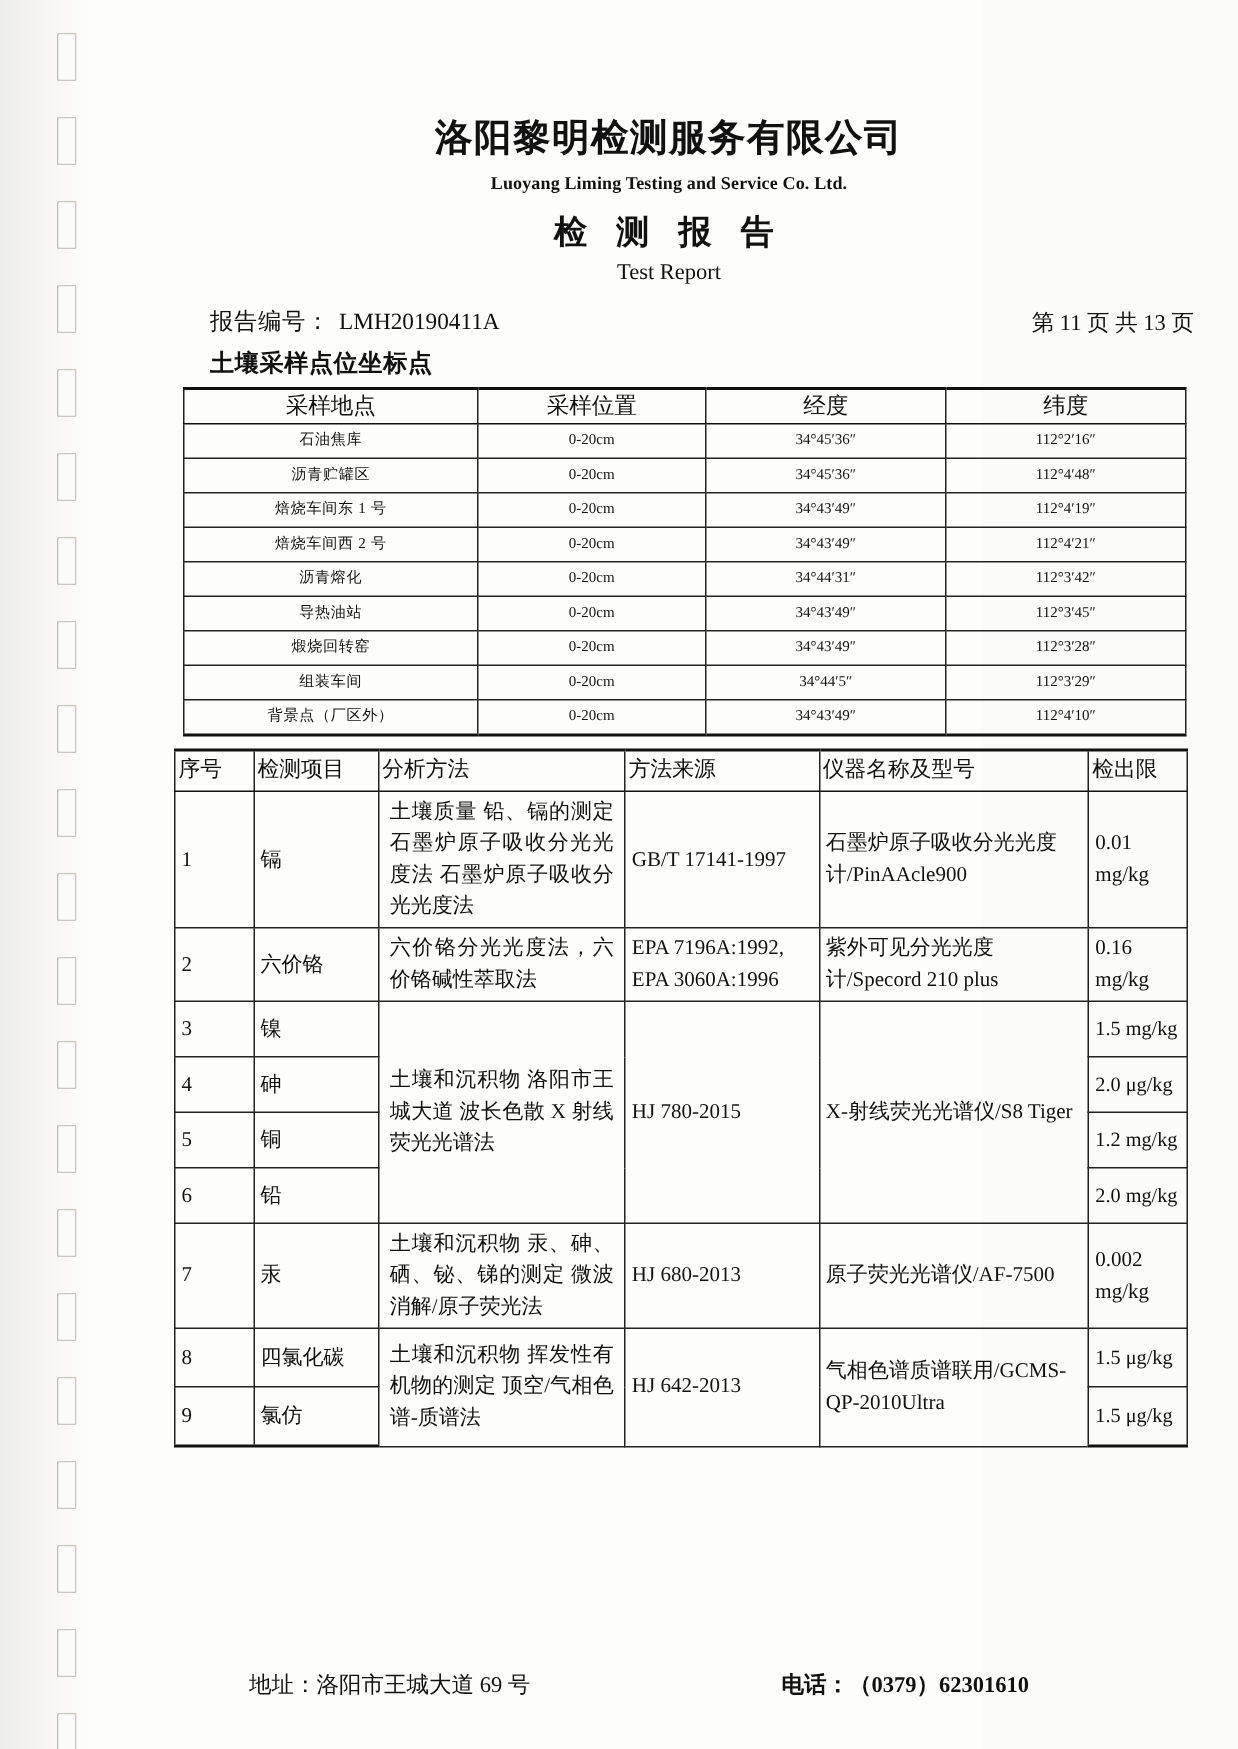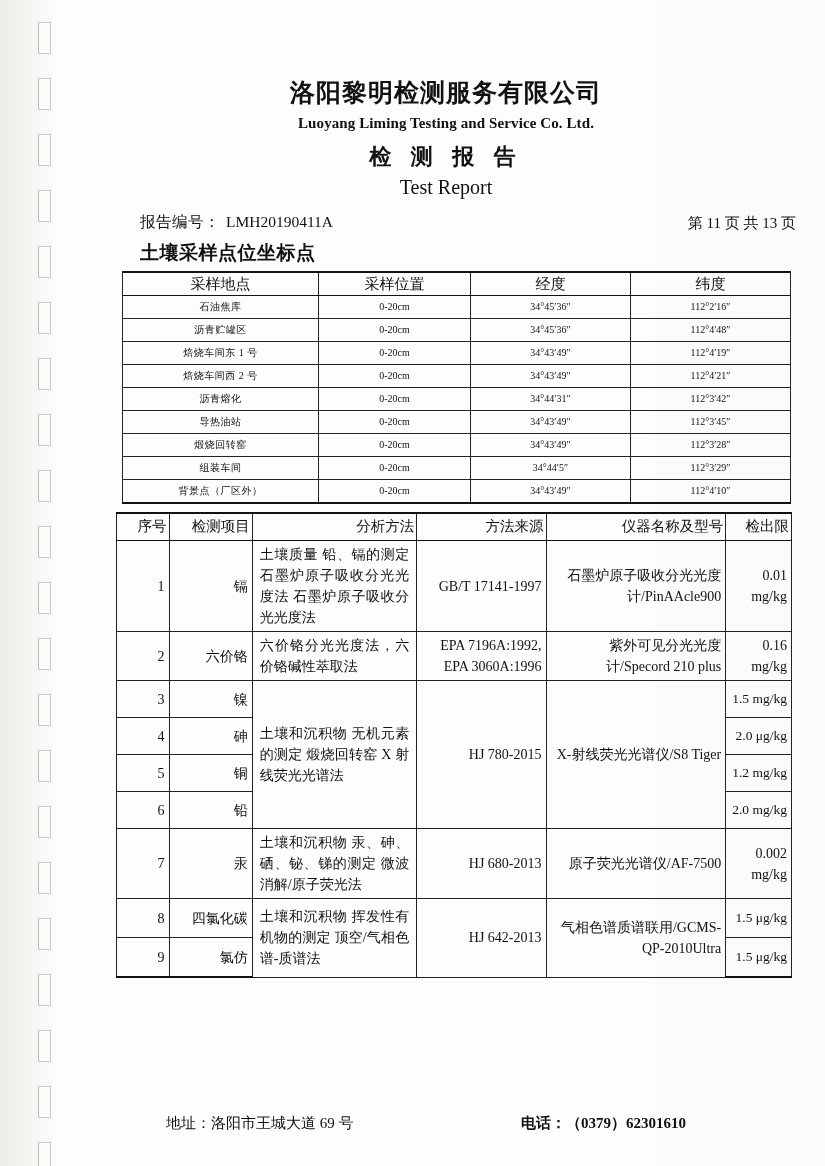--- a/index.html
+++ b/index.html
@@ -53,33 +53,33 @@
     text-align: center;
   }
   .title-cn {
     font-size: 25px;
     font-weight: bold;
     letter-spacing: 1px;
     margin-top: 78px;
     line-height: 1.2;
   }
   .title-en {
-    font-size: 15px;
+    font-size: 12px;
     font-weight: bold;
     margin-top: 7px;
     letter-spacing: 0.1px;
   }
   .title-cn2 {
     font-size: 22px;
     font-weight: bold;
     letter-spacing: 7px;
     margin-top: 10px;
   }
   .title-en2 {
-    font-size: 20px;
+    font-size: 15px;
     margin-top: 4px;
   }
   .meta-row {
     margin-top: 13px;
     position: relative;
     height: 22px;
     font-size: 15.5px;
   }
   .report-no {
     position: absolute;
@@ -93,21 +93,21 @@
     position: absolute;
     right: 0px;
     top: 2px;
     font-size: 15px;
     white-space: nowrap;
     text-align: right;
   }
   .sec-title {
     margin-top: 6px;
     margin-left: 44px;
-    font-size: 19px;
+    font-size: 16px;
     font-weight: bold;
     letter-spacing: 0.5px;
   }
   table {
     border-collapse: collapse;
     font-size: 14px;
   }
   
   .t1 {
     margin-top: 5px;
@@ -141,21 +141,21 @@
   }
   
   .t2 {
     margin-top: 8px;
     margin-left: 20px;
     width: 676px;
     table-layout: fixed;
   }
   .t2 th, .t2 td {
     border: 1px solid #222;
-    text-align: right;
+    text-align: left;
     vertical-align: middle;
     padding: 3px 4px;
     font-weight: normal;
     font-size: 14px;
     line-height: 1.5;
   }
   .t2 thead th {
     border-top: 2px solid #111;
     border-bottom: 1px solid #111;
     height: 24px;
@@ -334,21 +334,21 @@
           <td>2</td>
           <td>六价铬</td>
           <td class="just">六价铬分光光度法，六价铬碱性萃取法</td>
           <td>EPA 7196A:1992, EPA 3060A:1996</td>
           <td>紫外可见分光光度计/Specord 210 plus</td>
           <td>0.16 mg/kg</td>
         </tr>
         <tr>
           <td style="height:30px">3</td>
           <td>镍</td>
-          <td class="just" rowspan="4">土壤和沉积物 无机元素的测定 煅烧回转窑 X 射线荧光光谱法</td>
+          <td class="just" rowspan="4">土壤和沉积物 洛阳市王城大道 波长色散 X 射线荧光光谱法</td>
           <td rowspan="4">HJ 780-2015</td>
           <td rowspan="4">X-射线荧光光谱仪/S8 Tiger</td>
           <td class="small">1.5 mg/kg</td>
         </tr>
         <tr>
           <td style="height:30px">4</td>
           <td>砷</td>
           <td class="small">2.0 μg/kg</td>
         </tr>
         <tr>

